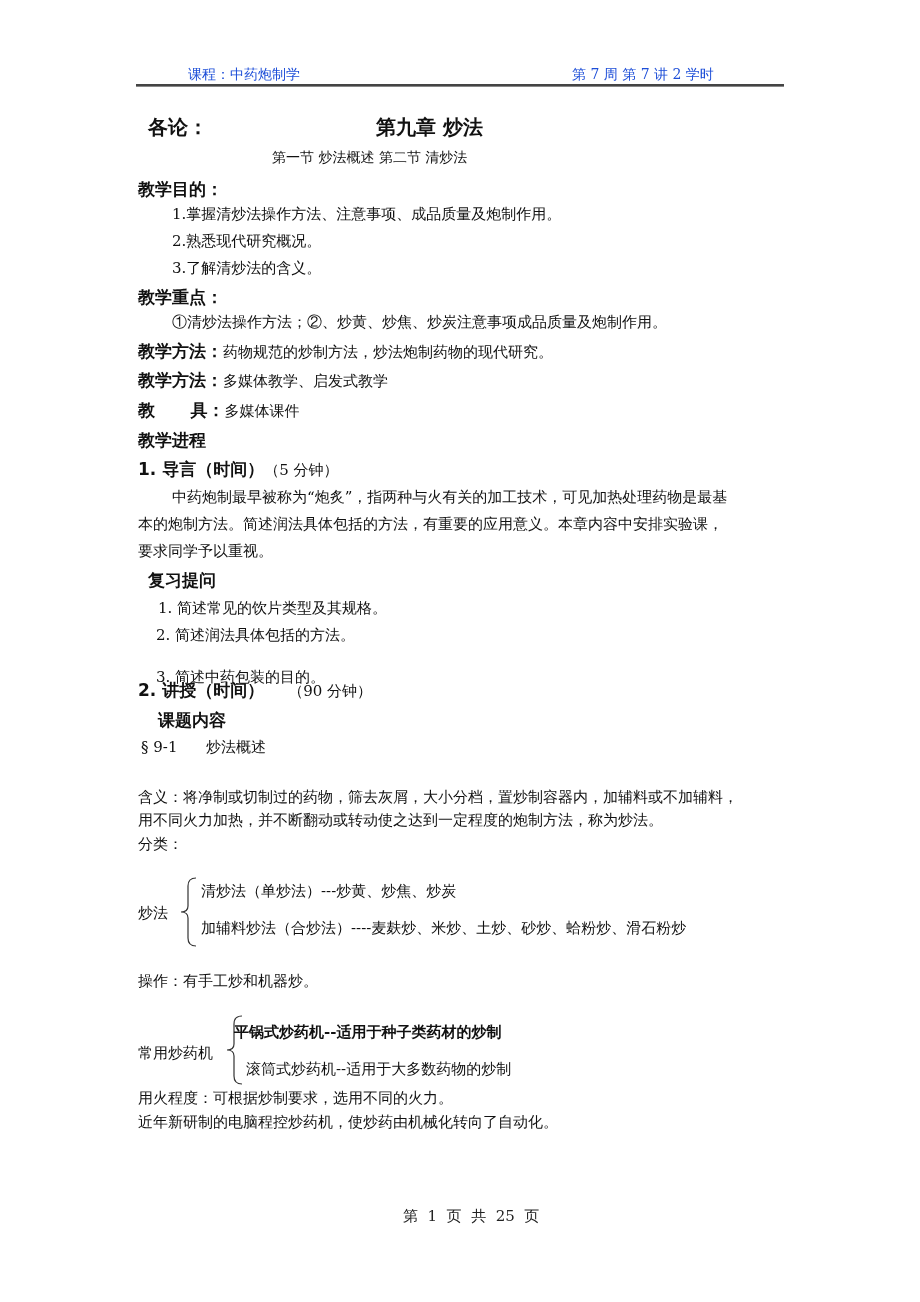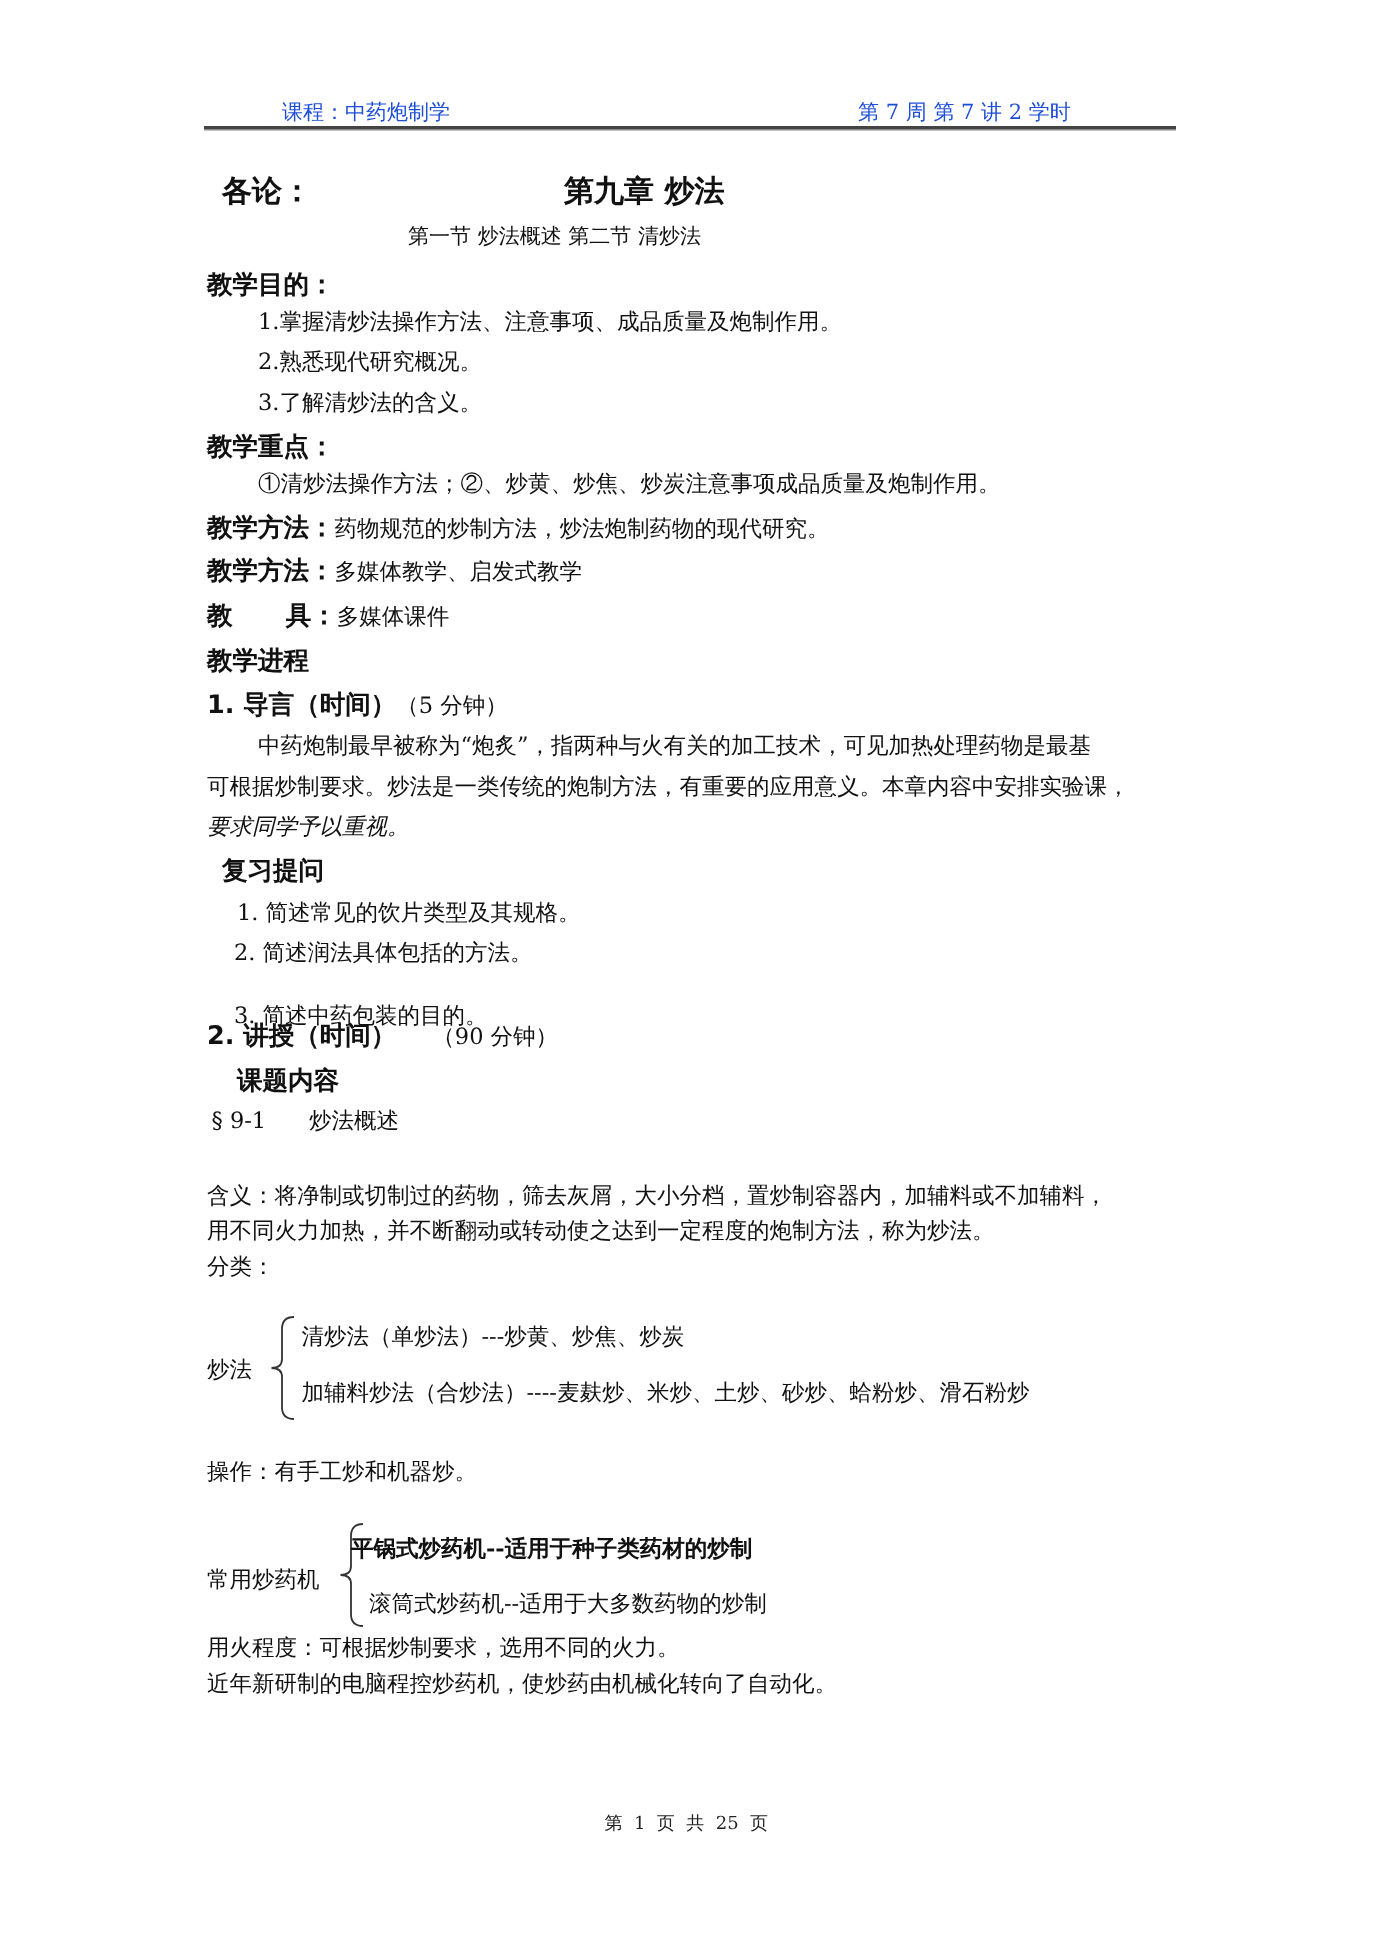--- a/index.html
+++ b/index.html
@@ -8,21 +8,21 @@
   .abs { position: absolute; white-space: nowrap; }
   .hdr { font-size: 14px; color: #1d4ed8; }
   .rule { position: absolute; left: 136px; top: 84px; width: 648px; height: 0;
           border-top: 2px solid #444; border-bottom: 1px solid #888; }
   .bold { font-family: "DejaVu Sans", "Liberation Sans", sans-serif; font-weight: bold; }
   .h-big { font-size: 20px; }
   .h-sec { font-size: 17px; }
   .body { font-size: 15px; }
   .small { font-size: 14px; }
   .brace { position: absolute; }
-  .footer { font-size: 12px; color: #222; }
+  .footer { font-size: 15px; color: #222; }
 </style>
 </head>
 <body>
 
 <div class="abs hdr" style="left:188px; top:66px;">课程：中药炮制学</div>
 <div class="abs hdr" style="left:572px; top:66px;">第 7 周     第 7 讲   2 学时</div>
 <div class="rule"></div>
 
 <div class="abs bold h-big" style="left:148px; top:114px;">各论：</div>
 <div class="abs bold h-big" style="left:376px; top:114px;">第九章      炒法</div>
@@ -47,22 +47,22 @@
 <div class="abs" style="left:138px; top:399px;">
   <span class="bold h-sec" style="white-space:pre;">教      具：</span><span class="body">多媒体课件</span>
 </div>
 
 <div class="abs bold h-sec" style="left:138px; top:429px;">教学进程</div>
 
 <div class="abs" style="left:138px; top:458px;">
   <span class="bold h-sec">1. 导言（时间）</span><span class="body">（5 分钟）</span>
 </div>
 <div class="abs body" style="left:172px; top:488px;">中药炮制最早被称为“炮炙”，指两种与火有关的加工技术，可见加热处理药物是最基</div>
-<div class="abs body" style="left:138px; top:515px;">可根据炒制要求。炒法是一类传统的炮制方法，有重要的应用意义。本章内容中安排实验课，</div>
-<div class="abs body" style="left:138px; top:542px;font-style:italic;">要求同学予以重视。</div>
+<div class="abs body" style="left:138px; top:515px;">本的炮制方法。简述润法具体包括的方法，有重要的应用意义。本章内容中安排实验课，</div>
+<div class="abs body" style="left:138px; top:542px;">要求同学予以重视。</div>
 
 <div class="abs bold h-sec" style="left:148px; top:569px;">复习提问</div>
 <div class="abs body" style="left:158px; top:599px;">1.  简述常见的饮片类型及其规格。</div>
 <div class="abs body" style="left:156px; top:626px;">2.  简述润法具体包括的方法。</div>
 <div class="abs body" style="left:156px; top:668px;">3.  简述中药包装的目的。</div>
 
 <div class="abs" style="left:138px; top:679px;">
   <span class="bold h-sec">2. 讲授（时间）</span><span class="body" style="margin-left:24px;">（90 分钟）</span>
 </div>
 <div class="abs bold h-sec" style="left:158px; top:709px;">课题内容</div>

